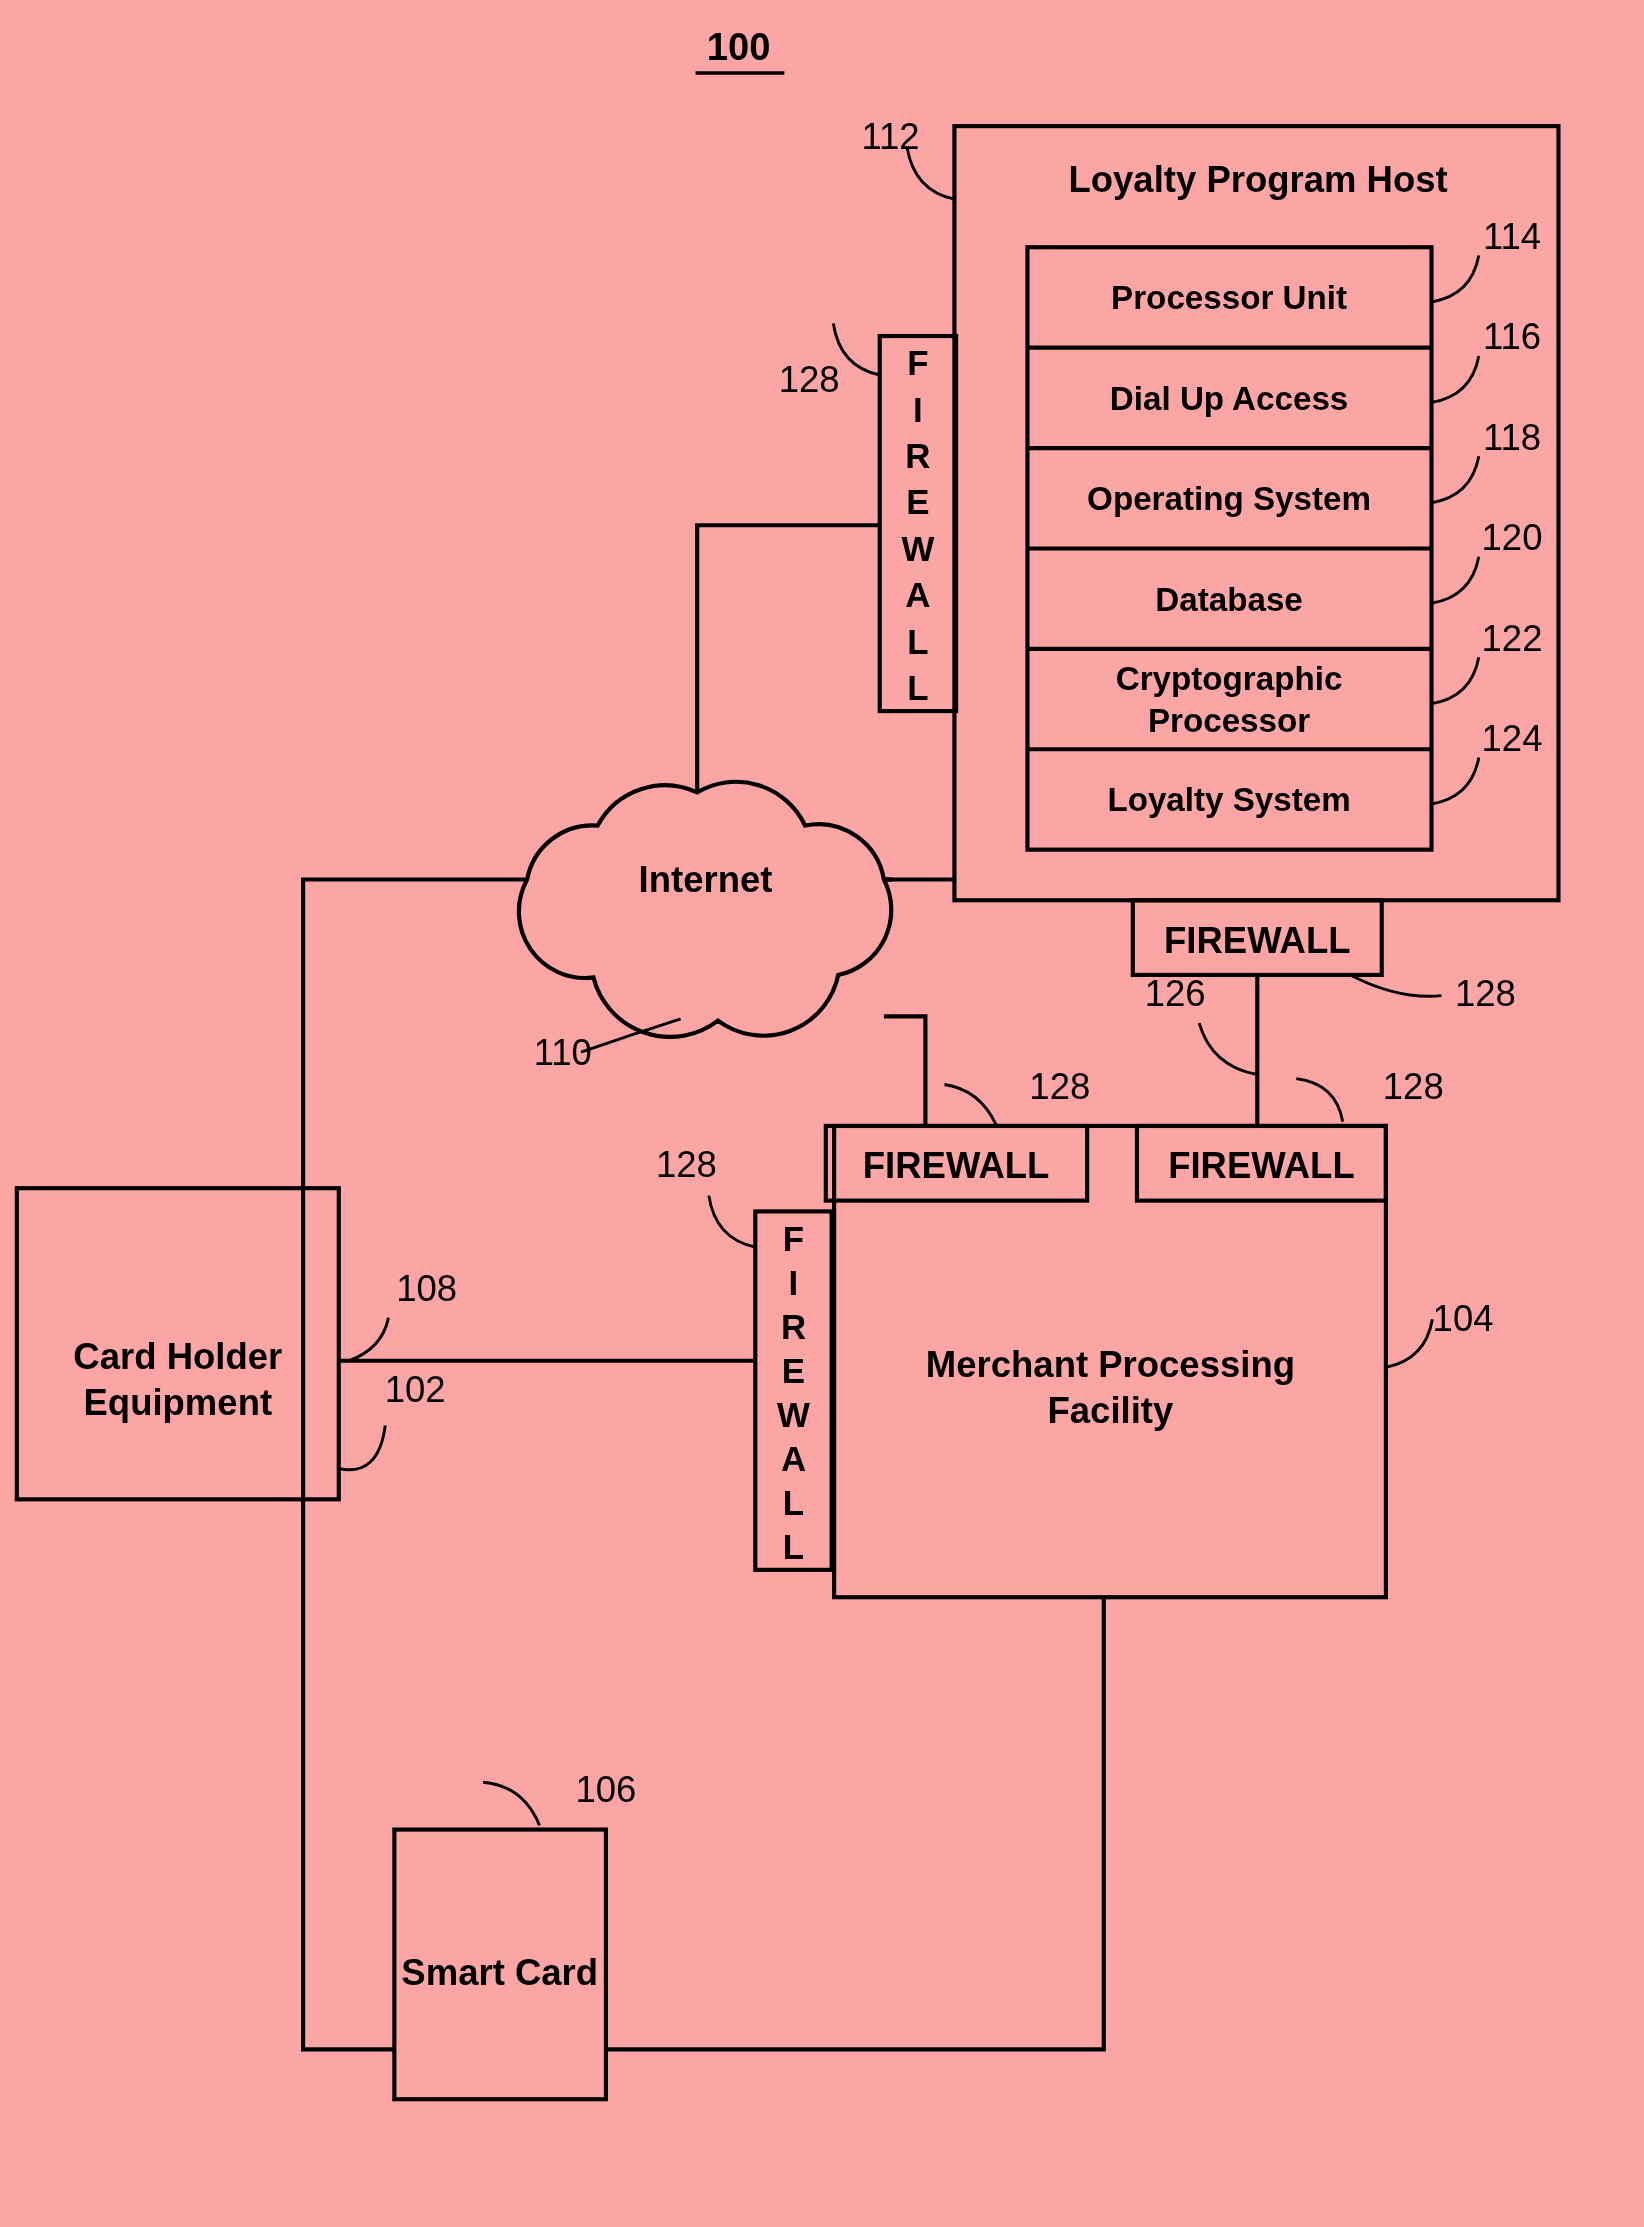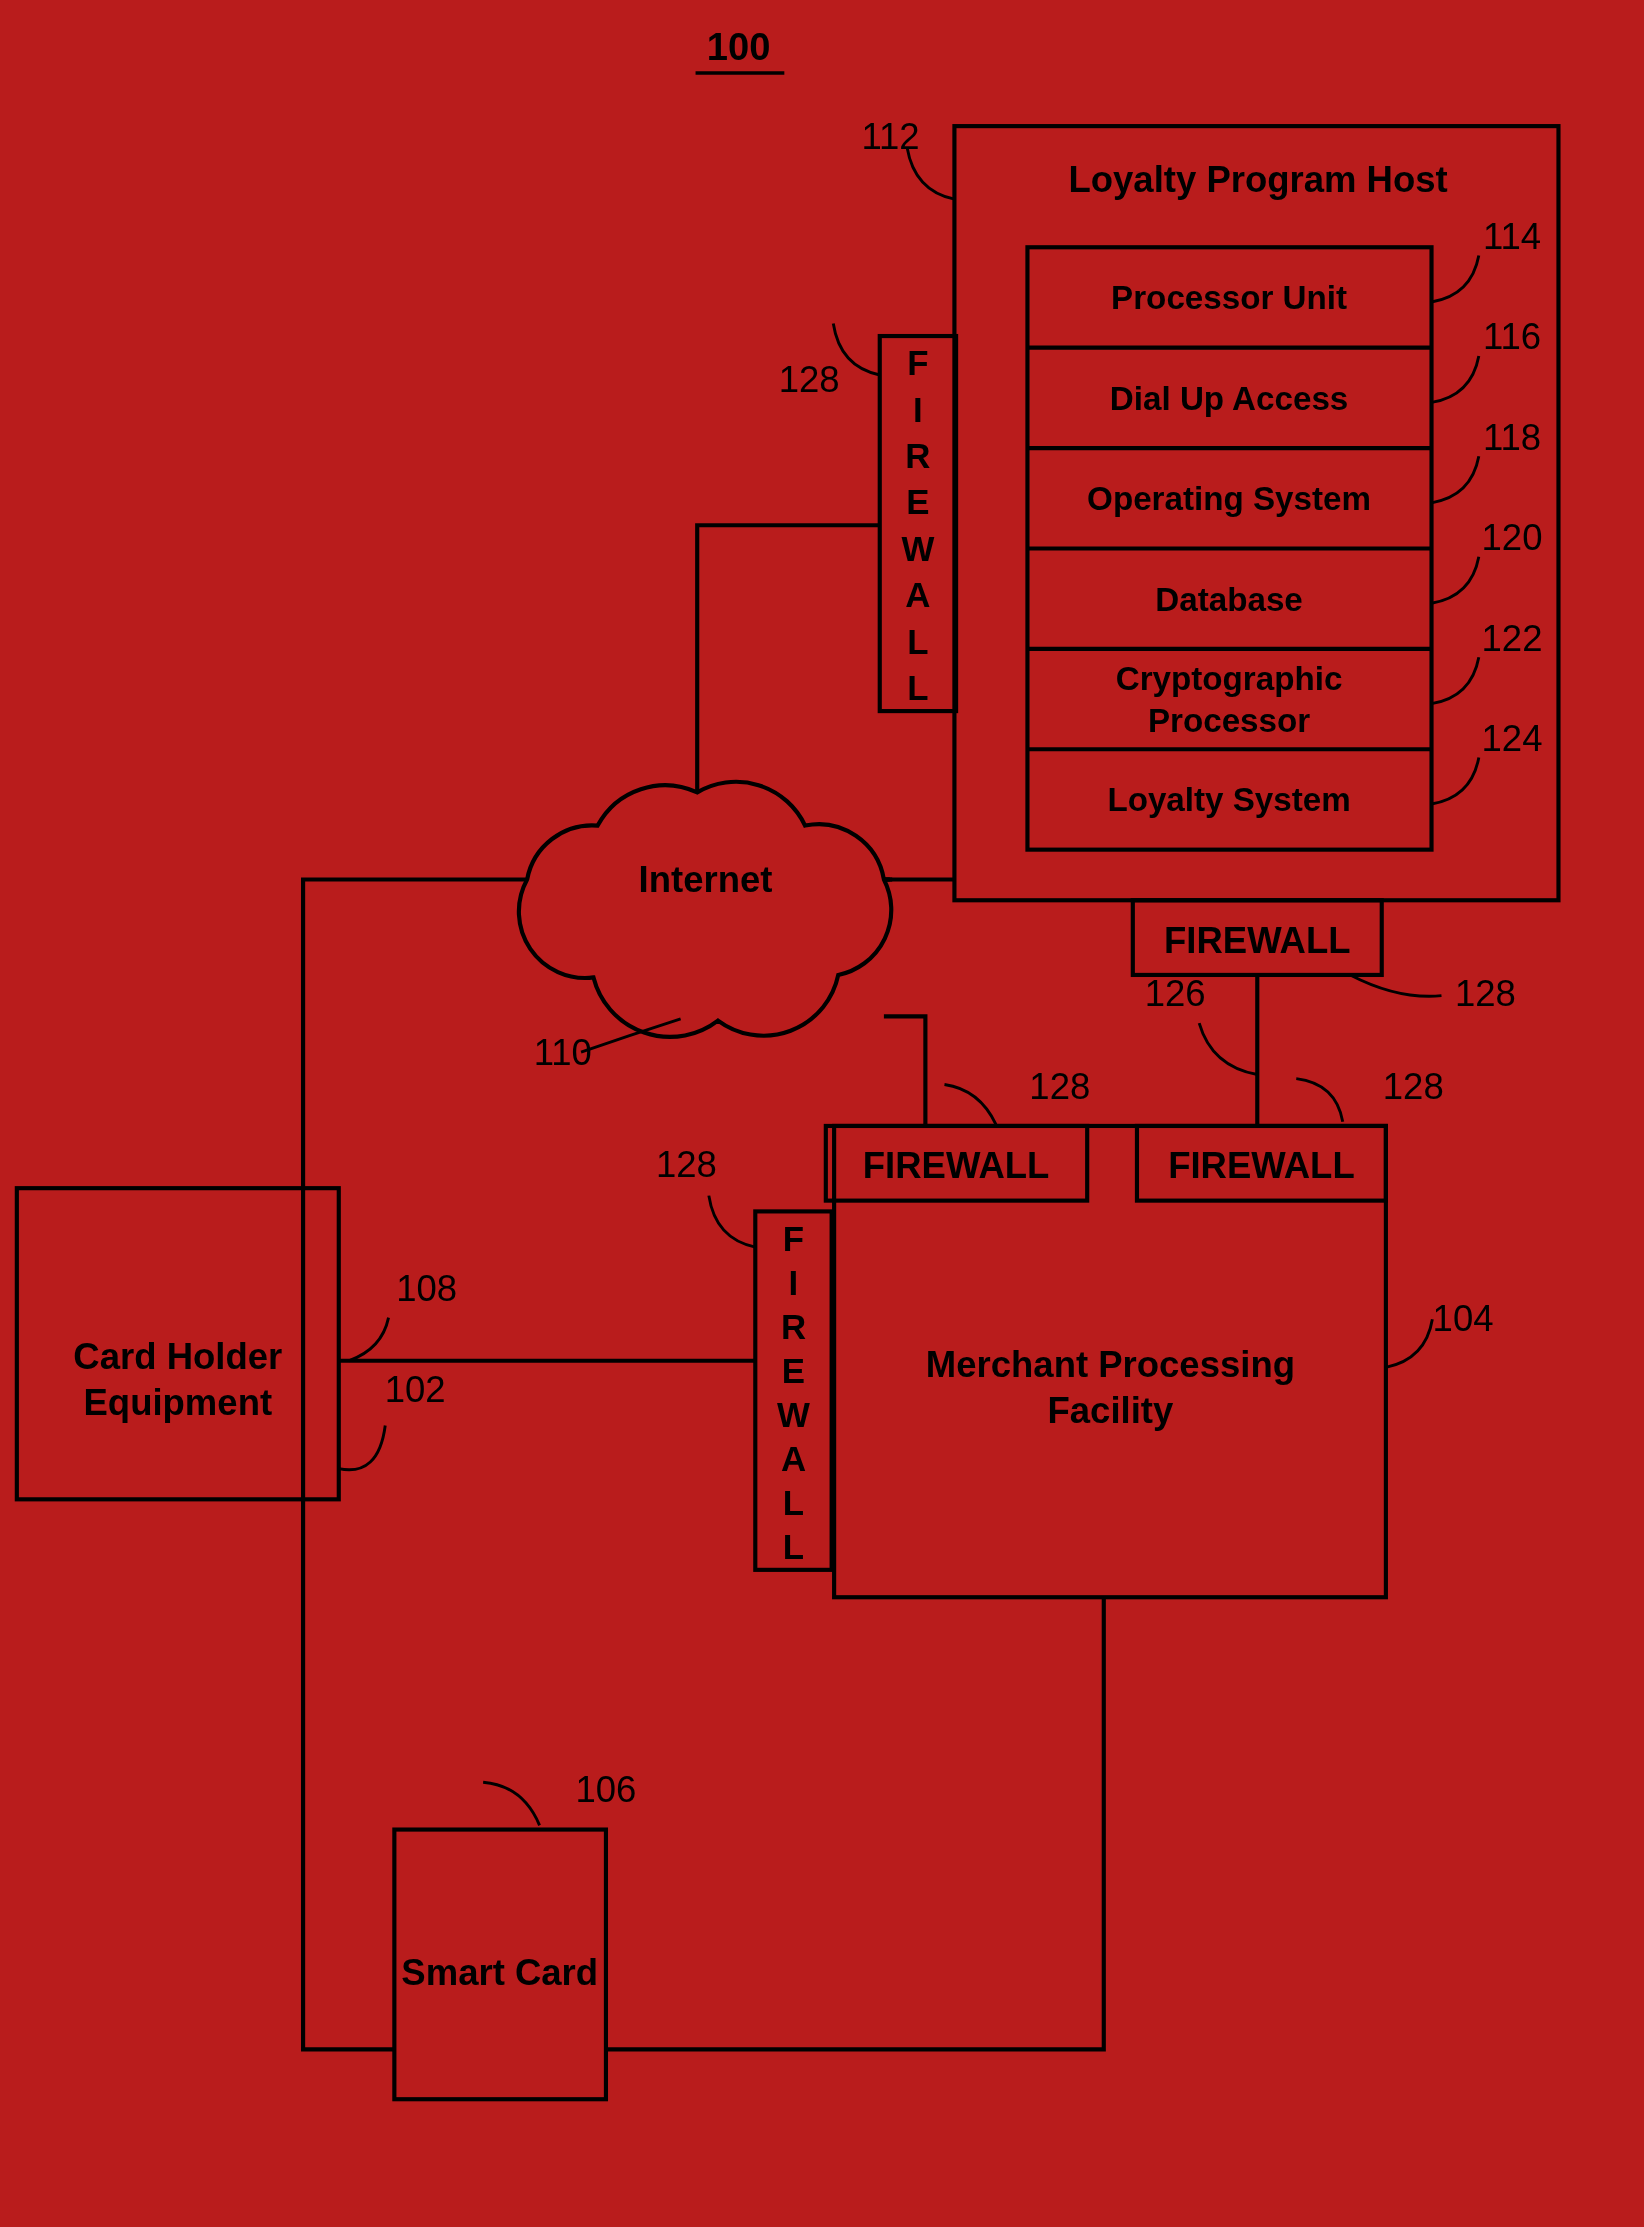--- a/index.html
+++ b/index.html
@@ -1,17 +1,17 @@
 <!DOCTYPE html>
 <html style="font-size:13.3px"><head>
 <meta charset="utf-8">
 <style>
   html,body{margin:0;padding:0;background:#ffffff;}
   body{width:1645px;height:2227px;font-family:"Liberation Sans",sans-serif;}
-  #stage{position:relative;width:1645px;height:2227px;overflow:hidden;background:#b91c1c;text-decoration:underline;}
+  #stage{position:relative;width:1645px;height:2227px;overflow:hidden;background:#fca5a5;text-decoration:underline;}
   svg{position:absolute;left:0;top:0;width:1645px;height:2227px;}
   .blk{fill:none;stroke:#000;stroke-width:5;}
   .thin{fill:none;stroke:#000;stroke-width:4;}
   .lead{fill:none;stroke:#000;stroke-width:3.5;}
   .wire{fill:none;stroke:#000;stroke-width:5;}
   text{fill:#000;font-family:"Liberation Sans",sans-serif;}
   .ttl{font-size:46px;font-weight:bold;text-anchor:middle;}
   .lbl{font-size:40px;font-weight:bold;text-anchor:middle;}
   .lblbig{font-size:44px;font-weight:bold;text-anchor:middle;}
   .fwh{font-size:44px;font-weight:bold;text-anchor:middle;letter-spacing:0px;}

